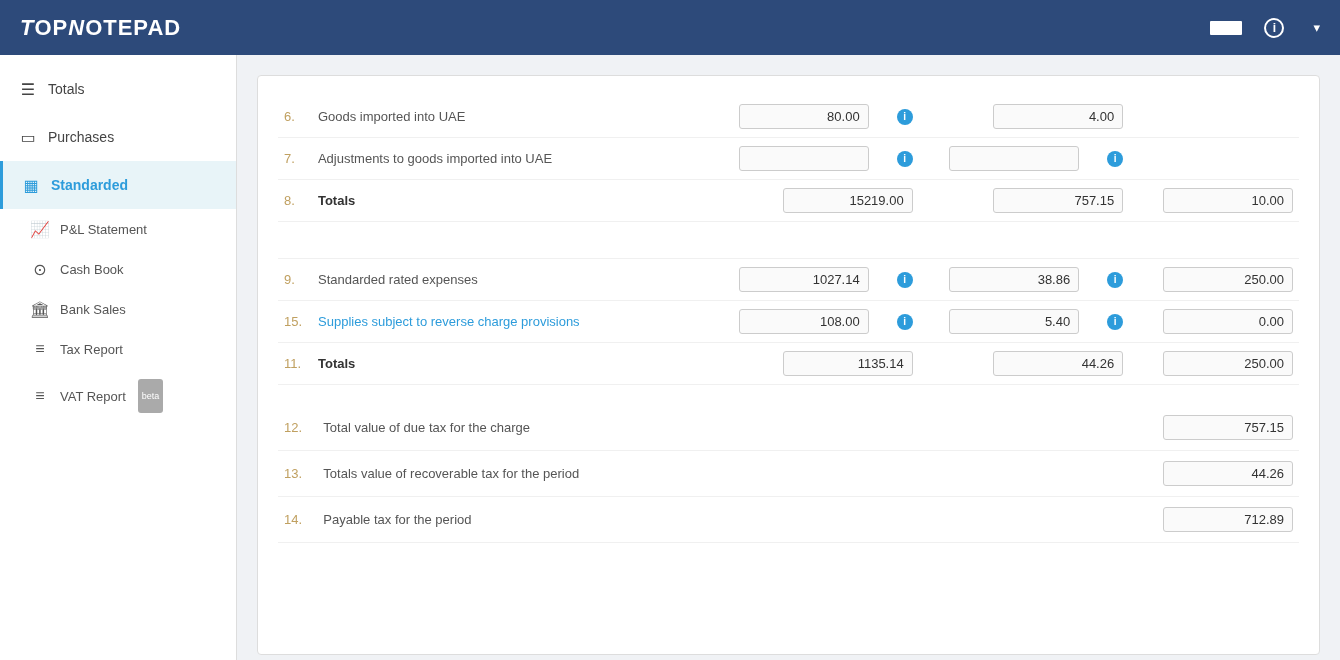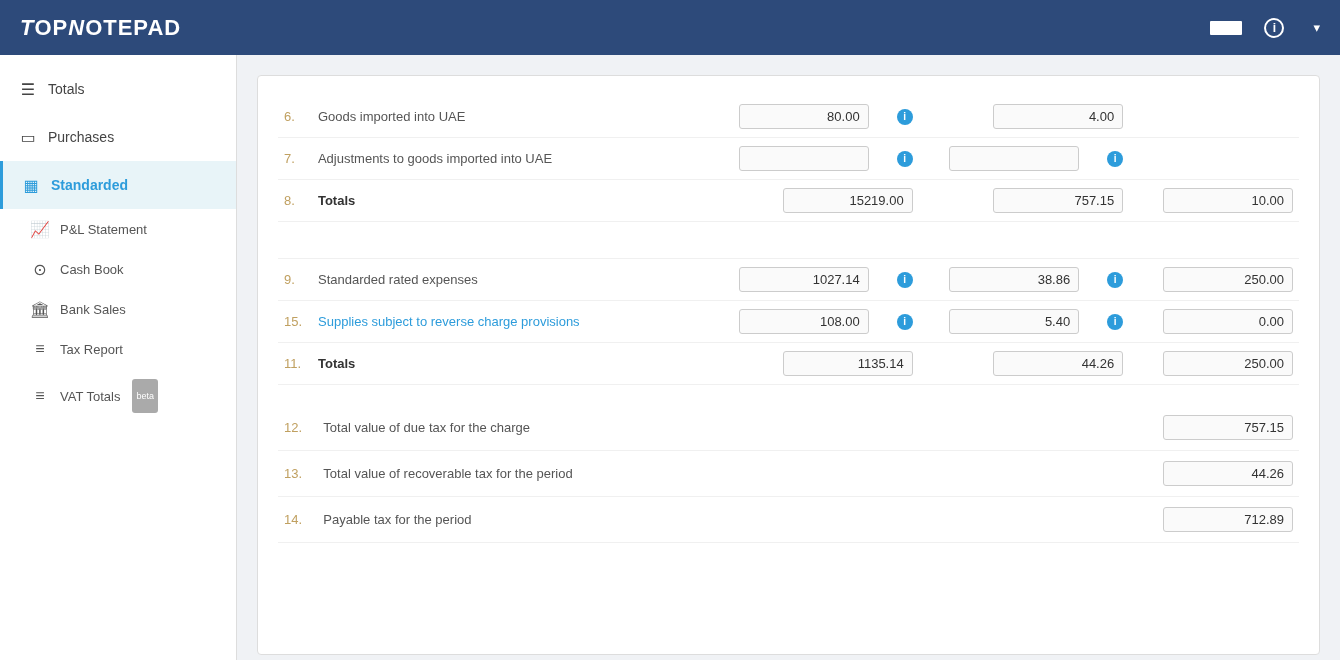--- a/index.html
+++ b/index.html
@@ -225,21 +225,21 @@
     <div class="sidebar-sub-item">
       <div class="icon-box">🏛</div>
       <span>Bank Sales</span>
     </div>
     <div class="sidebar-sub-item">
       <div class="icon-box">≡</div>
       <span>Tax Report</span>
     </div>
     <div class="sidebar-sub-item">
       <div class="icon-box">≡</div>
-      <span>VAT Totals</span>
+      <span>VAT Report</span>
       <span class="beta-badge">beta</span>
     </div>
   </nav>
 
   <main class="main">
     <div class="content-card">
 
       <table class="vat-table">
         <colgroup>
           <col style="width:30px">
@@ -403,21 +403,21 @@
     <td class="row-num">12.</td>
     <td class="row-label" style="color:#555">Total value of due tax for the charge</td>
     <td class="input-cell">
       <div class="input-wrap">
         <input class="input-field" value="757.15" readonly="" style="">
       </div>
     </td>
   </tr>
             <tr>
     <td class="row-num">13.</td>
-    <td class="row-label" style="color:#555">Total value of recoverable tax for the period</td>
+    <td class="row-label" style="color:#555">Totals value of recoverable tax for the period</td>
     <td class="input-cell">
       <div class="input-wrap">
         <input class="input-field" value="44.26" readonly="" style="">
       </div>
     </td>
   </tr>
             <tr>
     <td class="row-num">14.</td>
     <td class="row-label" style="color:#555">Payable tax for the period</td>
     <td class="input-cell">

